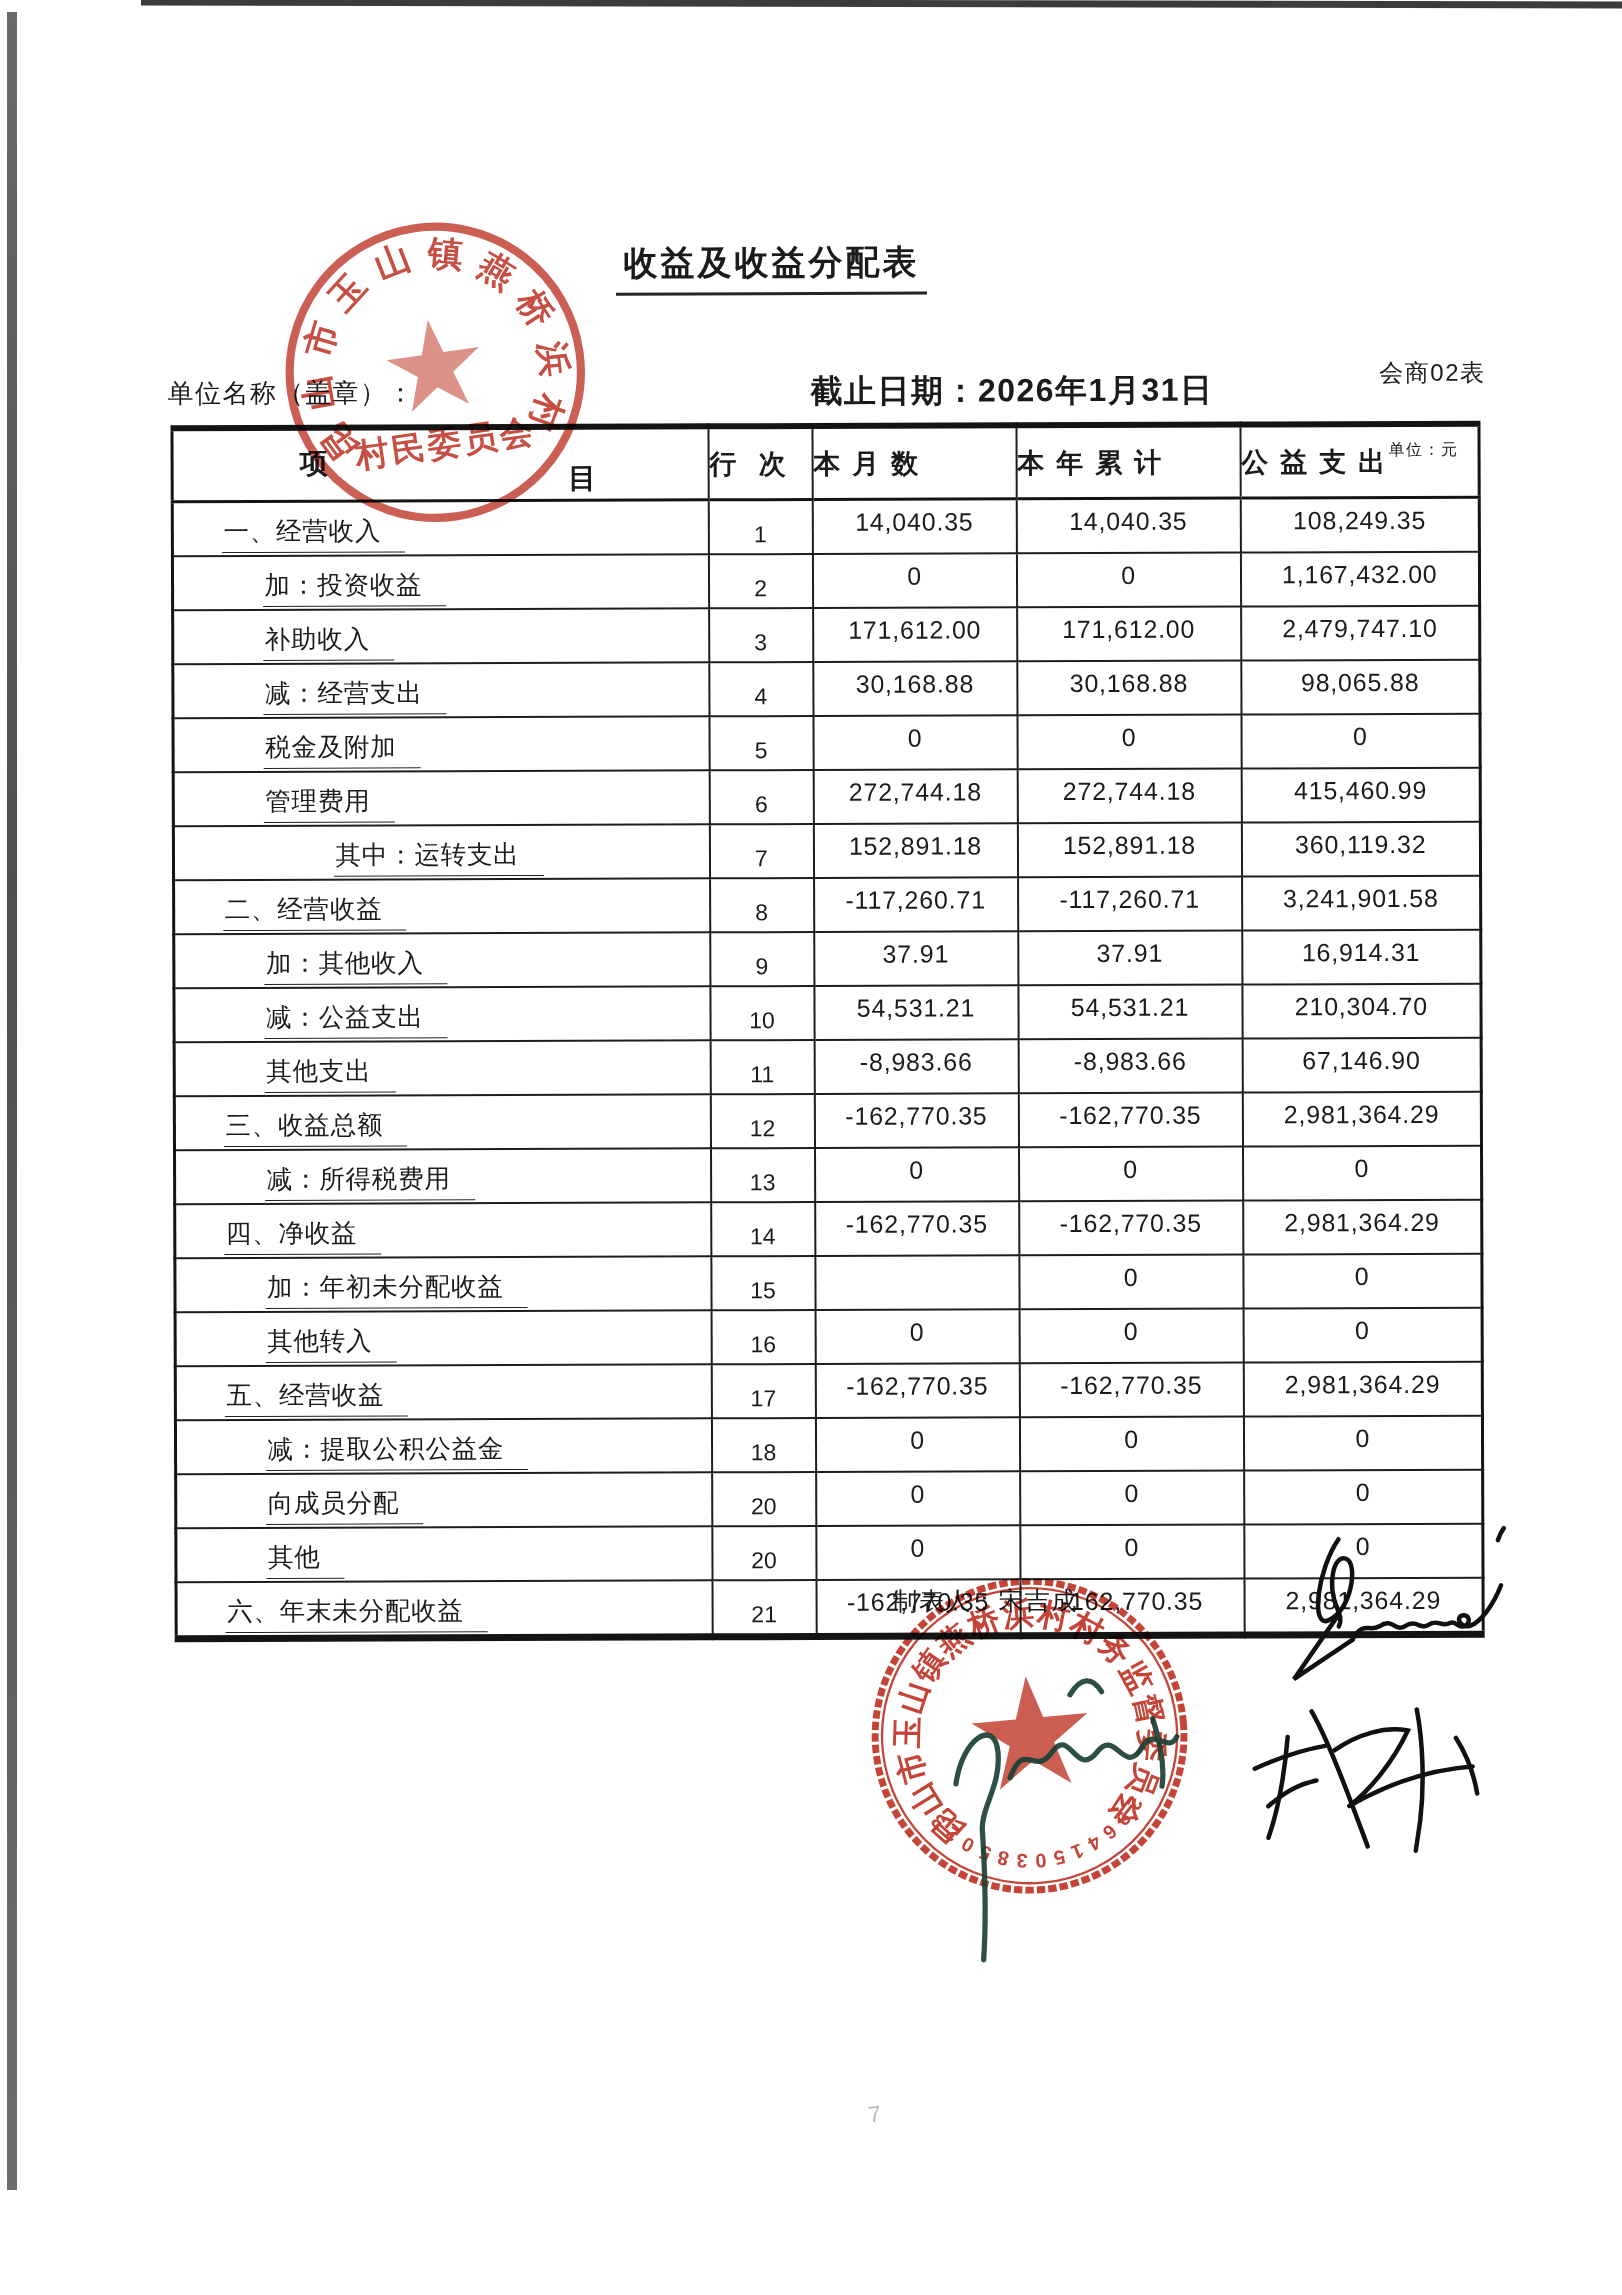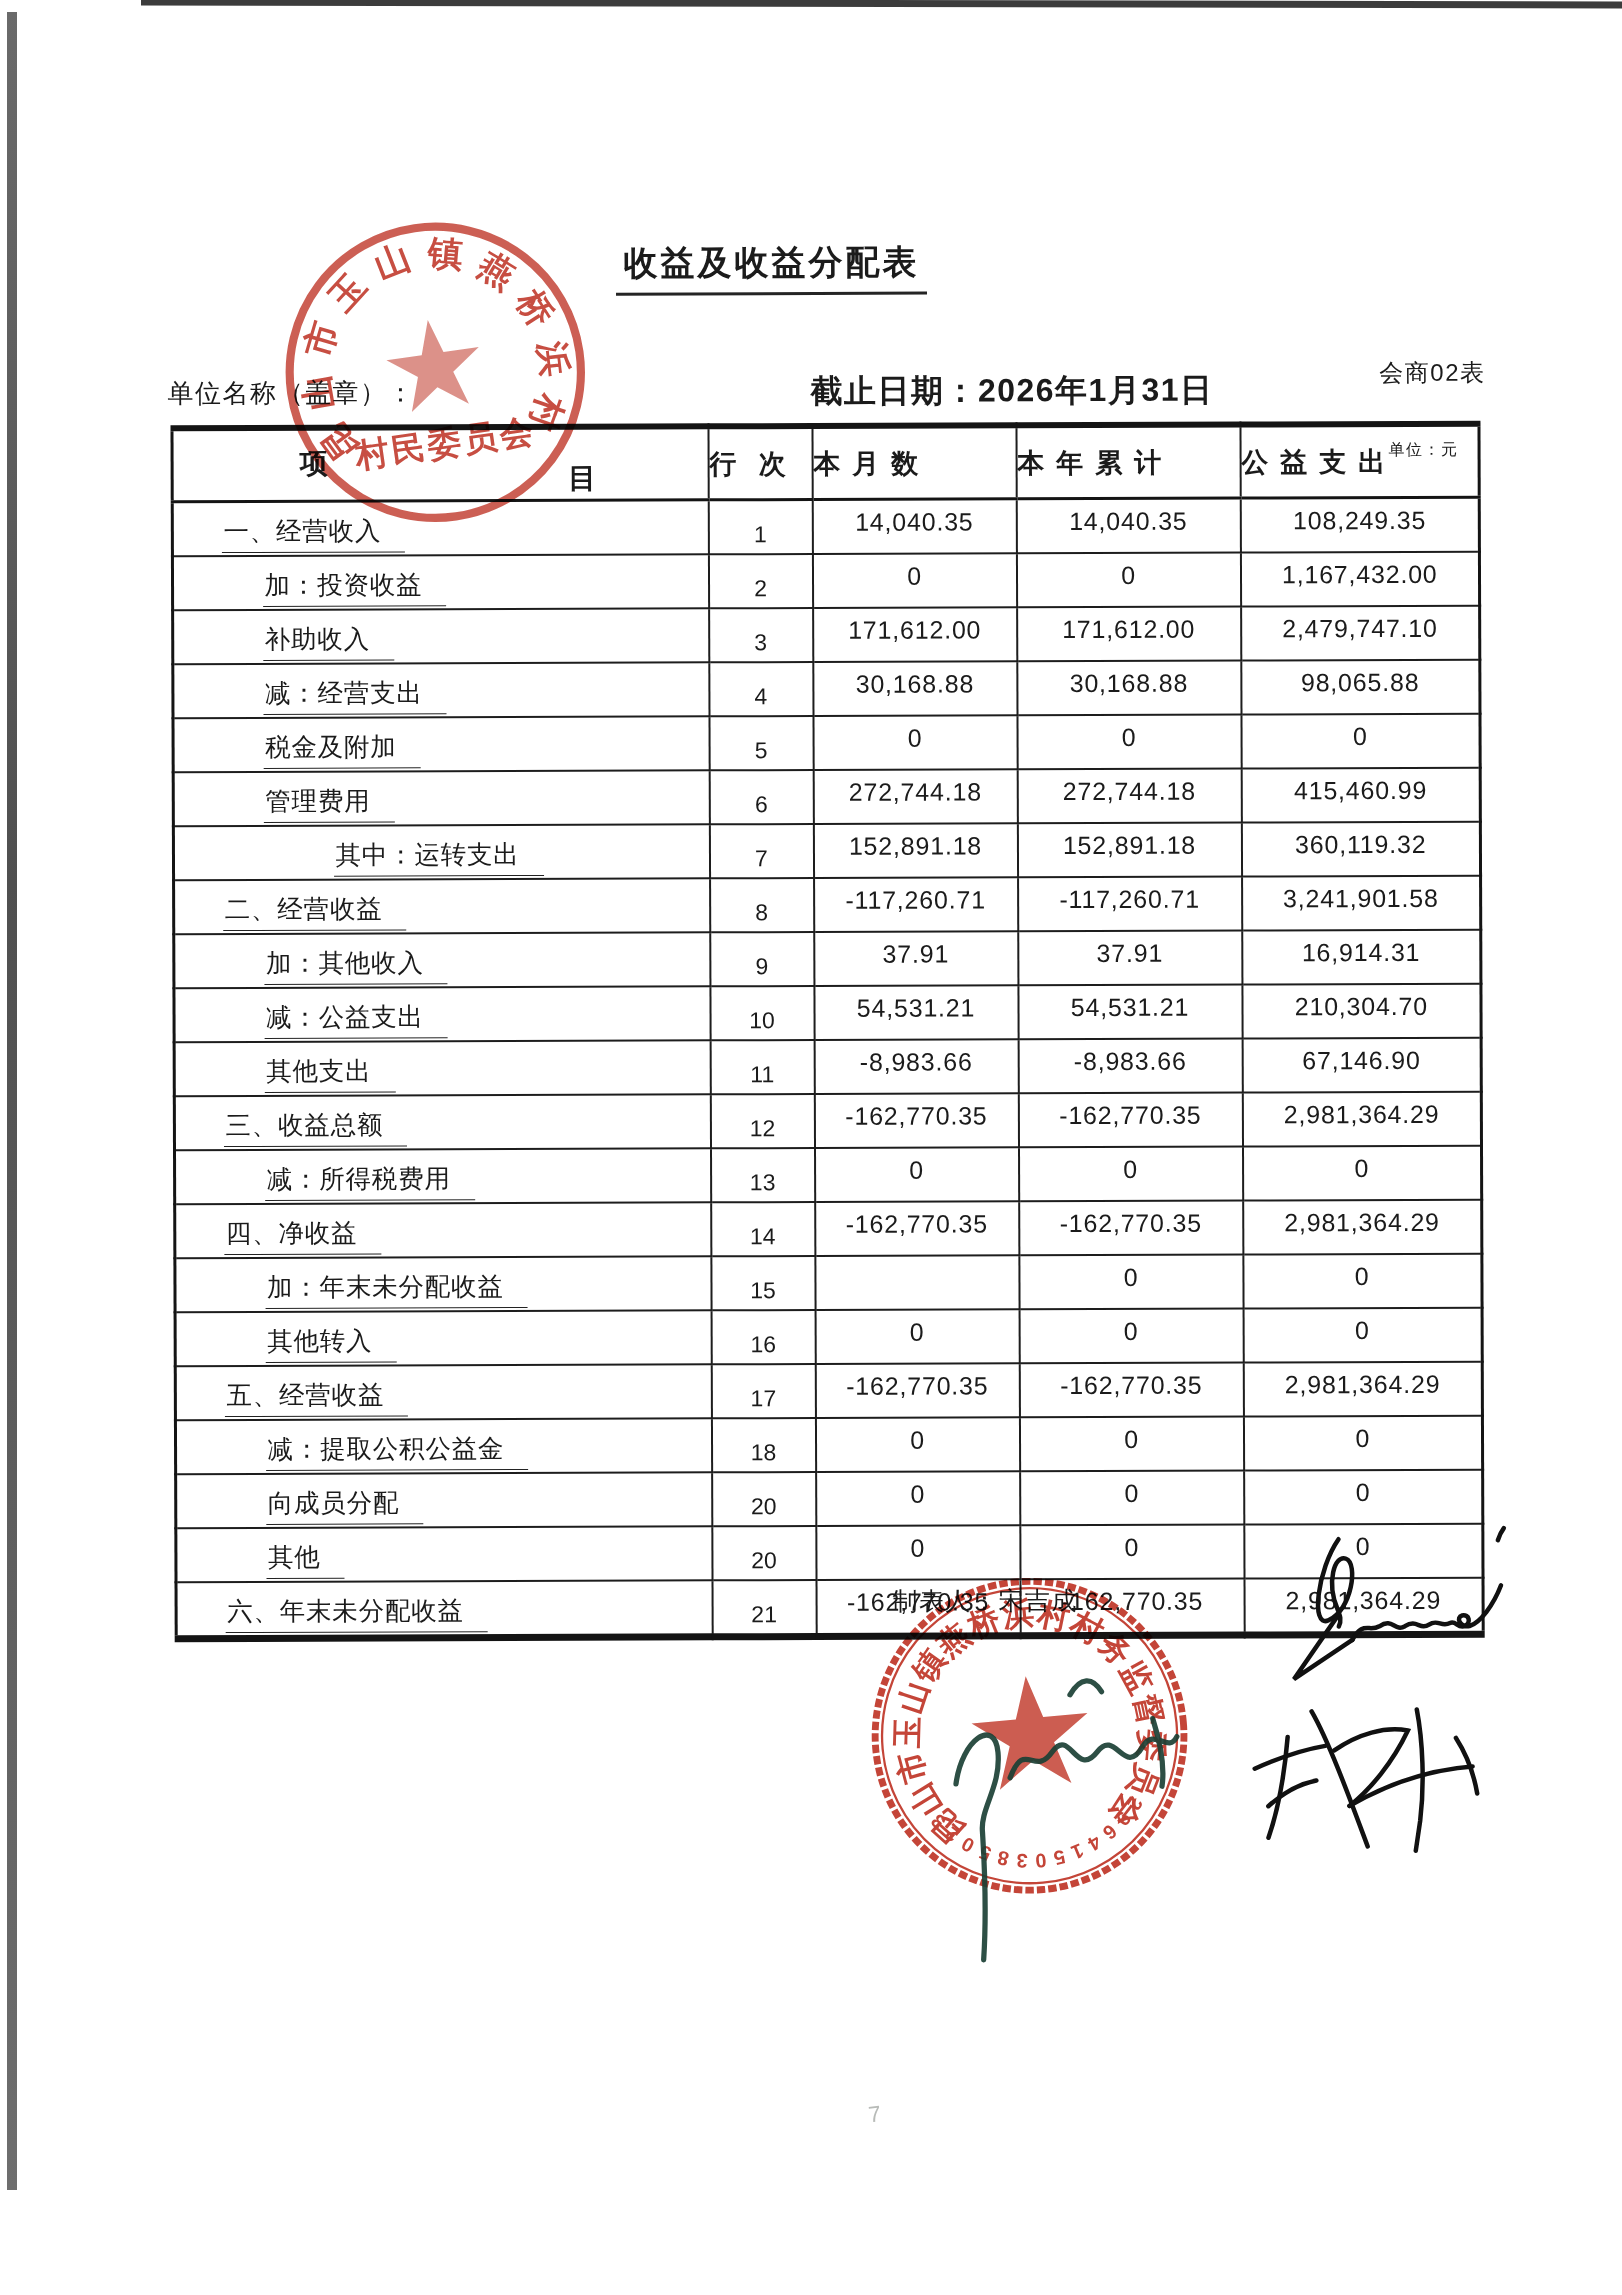--- a/index.html
+++ b/index.html
@@ -331,21 +331,21 @@
           </td>
           <td class="c-amt">
             <span class="v">-162,770.35</span>
           </td>
           <td class="c-amt">
             <span class="v">2,981,364.29</span>
           </td>
         </tr>
         <tr>
           <td class="c-item">
-            <span class="lbl" style="left: 89px;">加：年末未分配收益</span>
+            <span class="lbl" style="left: 89px;">加：年初未分配收益</span>
           </td>
           <td class="c-rowno">
             <span class="no">15</span>
           </td>
           <td class="c-amt">
             <span class="v"></span>
           </td>
           <td class="c-amt">
             <span class="v">0</span>
           </td>

